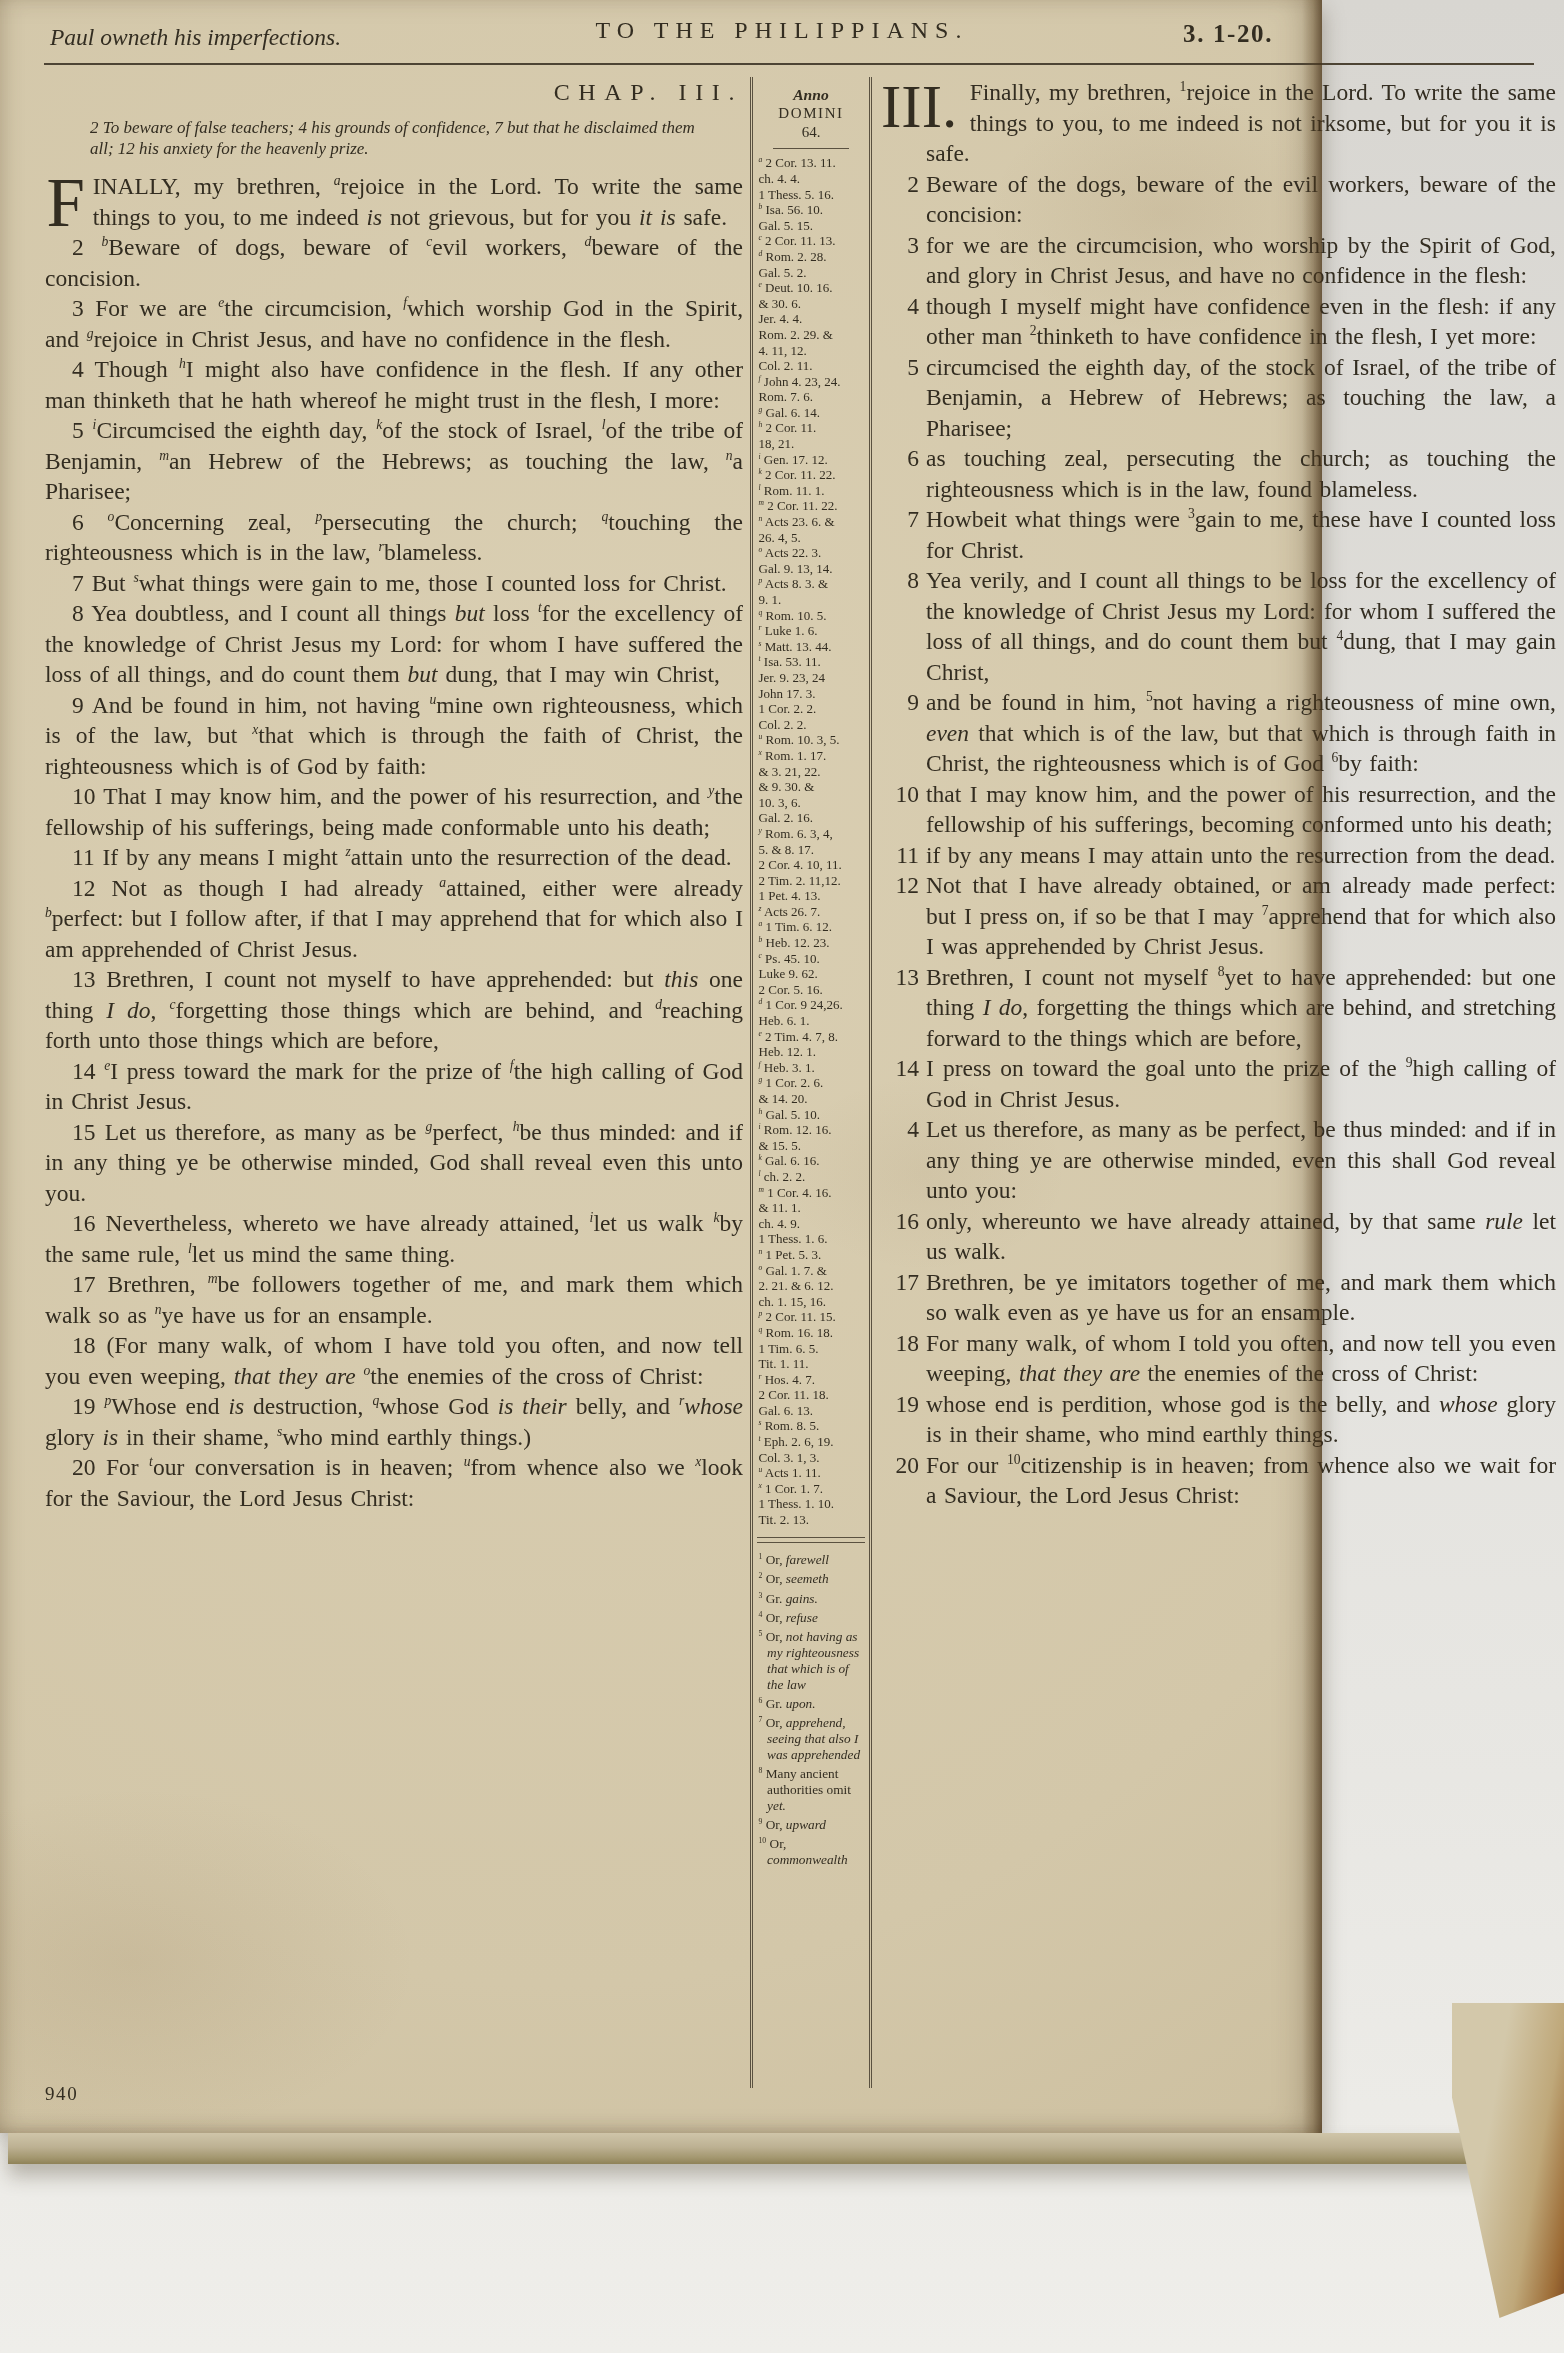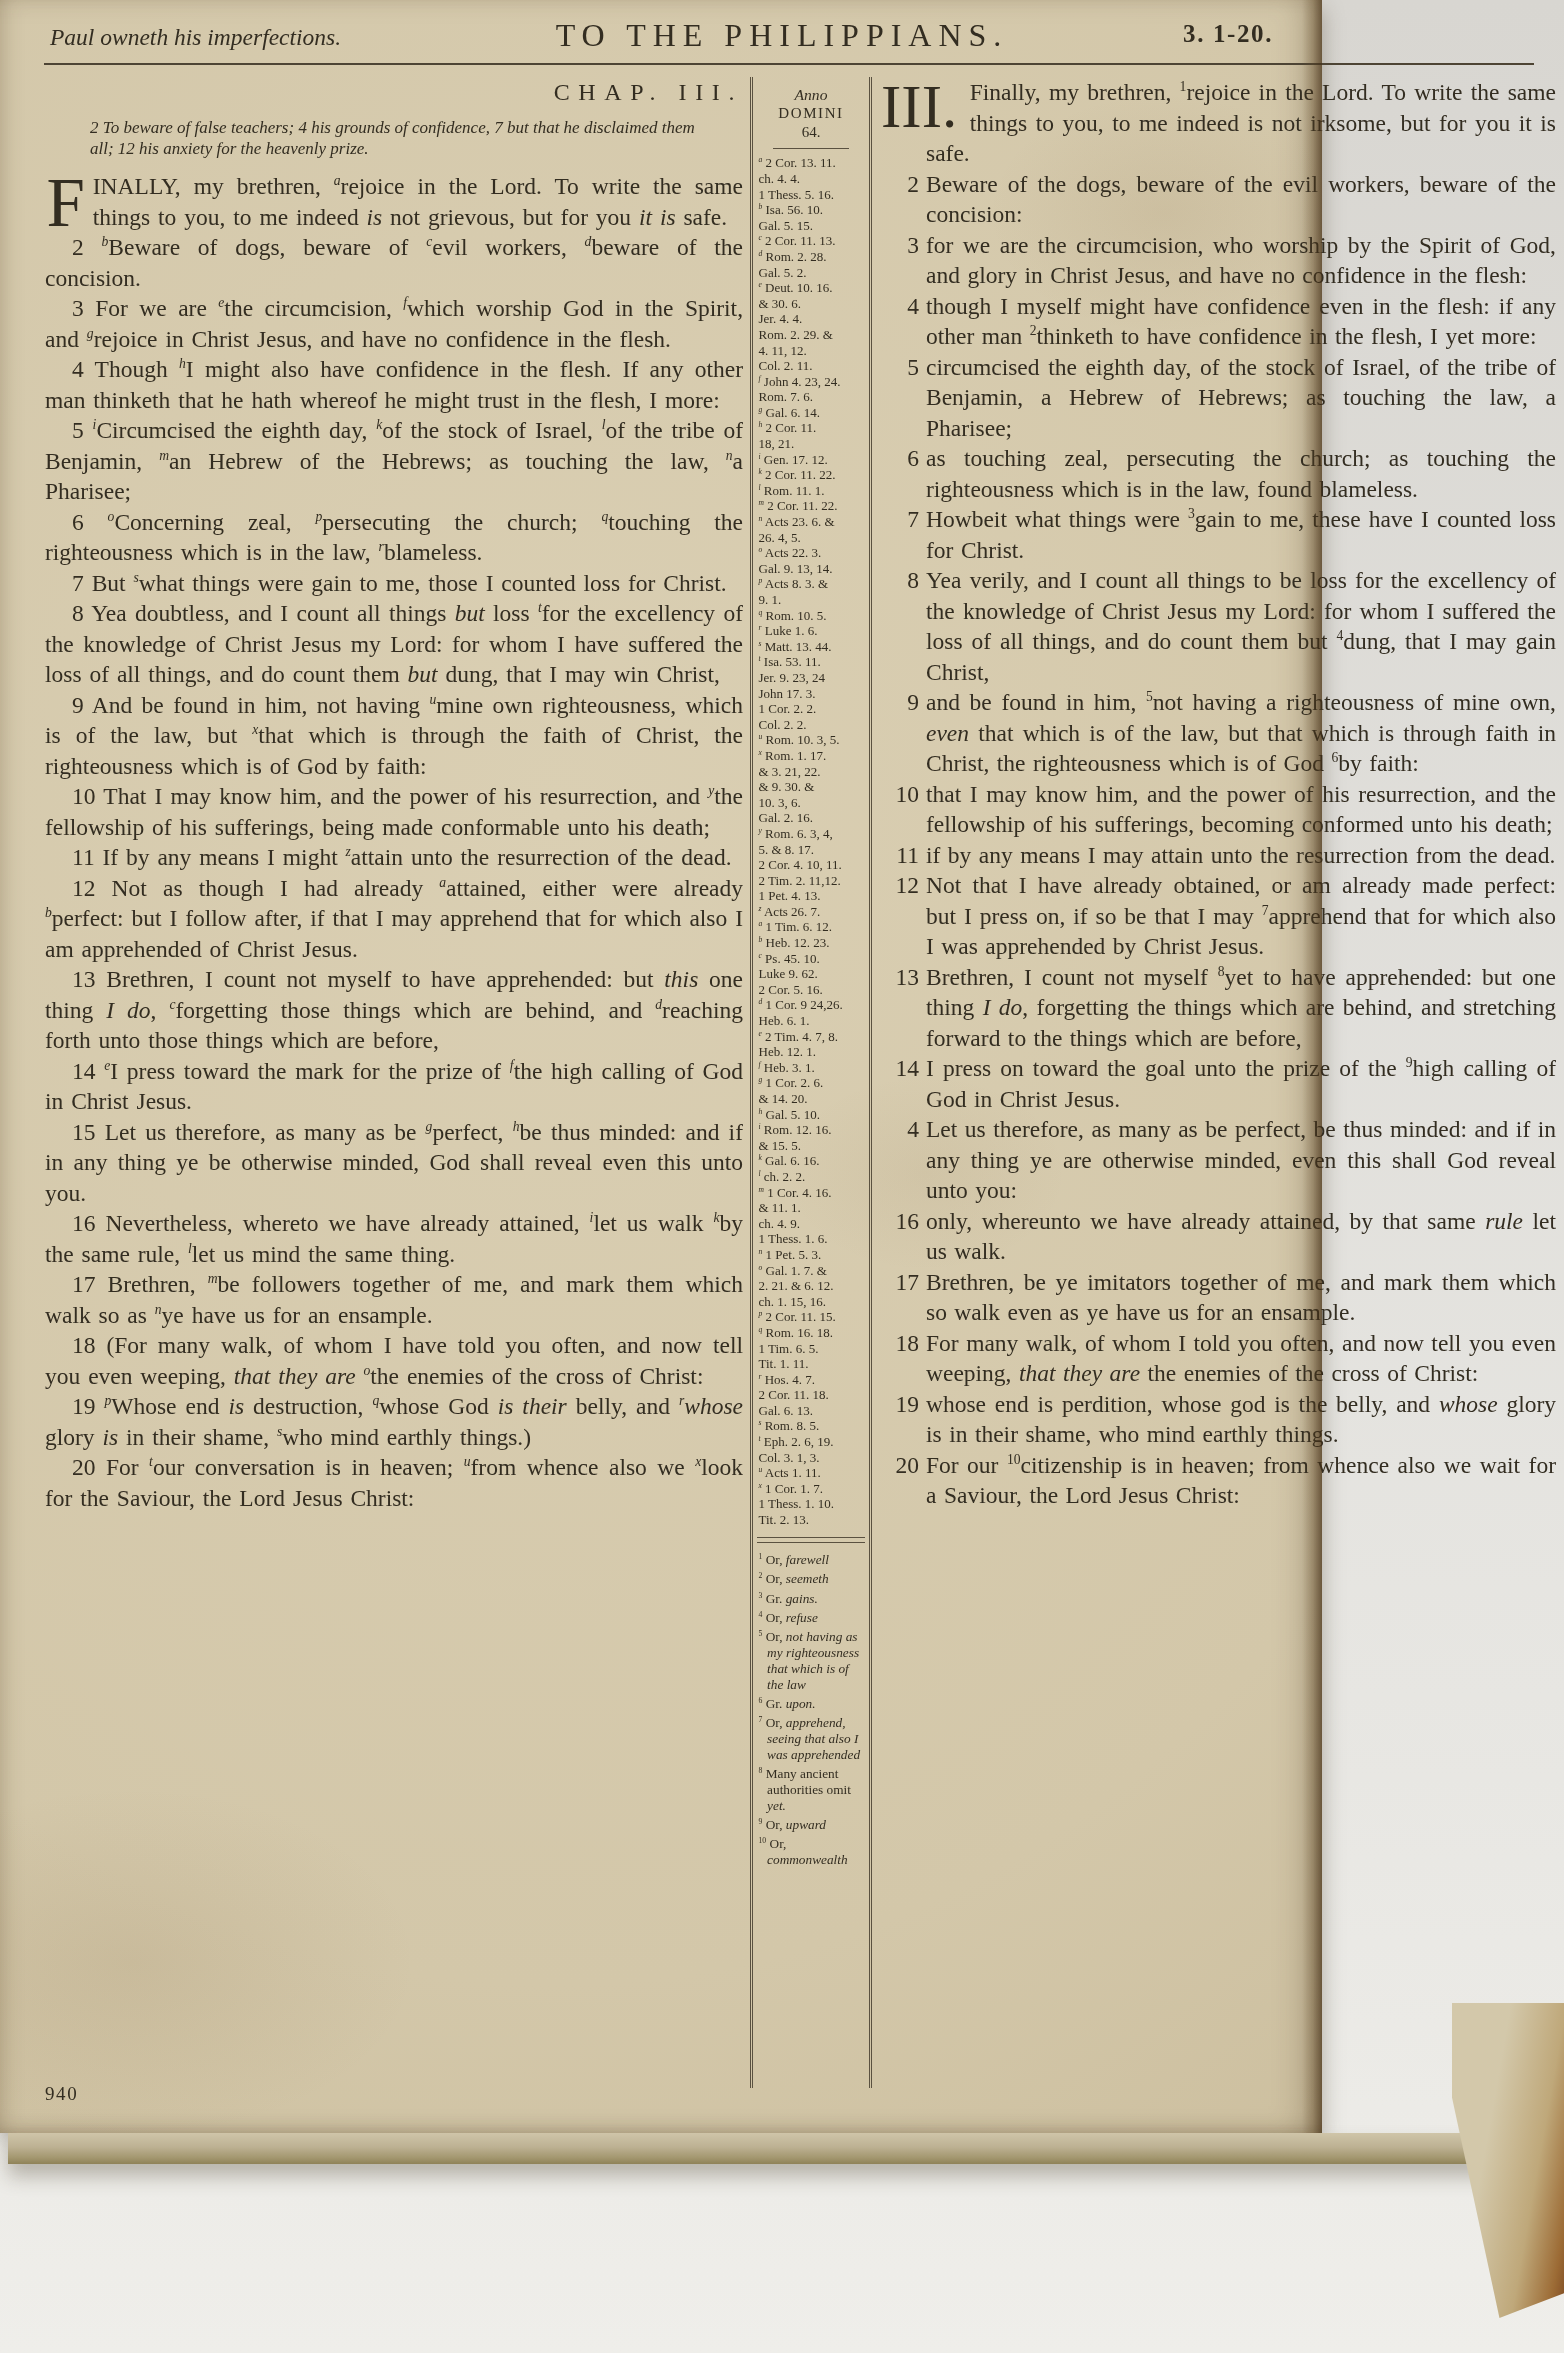--- a/index.html
+++ b/index.html
@@ -35,21 +35,21 @@
     box-shadow: 0 12.5px 19px rgba(60,50,30,.30);
   }
   .corner-curl {
     position:absolute; left:1452px; top:2003px; width:113px; height:315px;
     background: linear-gradient(100deg, #d3c8aa 35%, #bfa87a 68%, #9c6b35 90%, #7d4a22 100%);
     clip-path: polygon(55% 0, 100% 0, 100% 92%, 42% 100%, 0 30%, 0 0);
   }
 
   
   .h-left  { position:absolute; left:50px;  top:23.5px; font-style:italic; font-size:23.5px; white-space:nowrap; }
-  .h-center{ position:absolute; left:782px; top:17px; transform:translateX(-50%); font-size:32px; letter-spacing:7px; white-space:nowrap; }
+  .h-center{ position:absolute; left:782px; top:17px; transform:translateX(-50%); font-size:24px; letter-spacing:7px; white-space:nowrap; }
   .h-right { position:absolute; right:49px; top:20.3px; font-weight:bold; font-size:25px; letter-spacing:1.6px; white-space:nowrap; }
   .header-rule { position:absolute; left:44px; top:63px; width:1490px; border-top:2.3px solid #4d4434; }
 
   
   .col { position:absolute; top:77px; }
   .col-kjv { left:45px; width:698px; height:2016px; overflow:hidden; }
   .col-mid { left:750px; width:122px; height:2011px; overflow:hidden; box-sizing:border-box;
              border-left:3.1px double #5a5140; border-right:3.1px double #5a5140; }
   .col-rv  { left:881px; width:675px; height:2016px; overflow:hidden; box-sizing:border-box; padding-left:45px; }
 
@@ -57,21 +57,21 @@
   .chap-heading { text-align:right; font-size:24px; letter-spacing:8.6px; margin:1.6px 0 11px; }
   .summary { font-style:italic; font-size:17px; line-height:21px; margin:0 36px 12.5px 45px; }
   .verse { font-size:23.5px; line-height:30.5px; margin:0; text-align:justify; text-indent:27px; word-spacing:2px; }
   .verse.first { text-indent:0; }
   .dropcap { float:left; font-size:69px; line-height:55px; padding:4.7px 7.8px 0 1.6px; }
   sup { font-size:.58em; line-height:0; vertical-align:super; }
   .verse sup, .ref-line sup { font-style:italic; }
 
   
   .anno { text-align:center; padding-top:7.8px; font-size:15.6px; line-height:19px; }
-  .anno-1 { font-style:italic; }
+  .anno-1 { font-style:italic;font-weight:bold; }
   .anno-2 { letter-spacing:1.6px; font-size:15px; }
   .anno-3 { font-size:15px; }
   .anno-rule { width:66%; margin:6.3px auto 6.3px; border-top:1.2px solid #5a5140; }
   .refs  { font-size:13px; line-height:15.6px; padding:0 5.5px; }
   .ref-line { padding-left:7px; text-indent:-7px; }
   .mid-sep { margin:9.4px 3.9px; height:3.9px; border-top:1.2px solid #5a5140; border-bottom:1.2px solid #5a5140; }
   .notes { font-size:13.3px; line-height:16px; padding:0 5.5px; }
   .note-line { margin:0 0 3.1px; padding-left:8.6px; text-indent:-8.6px; }
 
   

